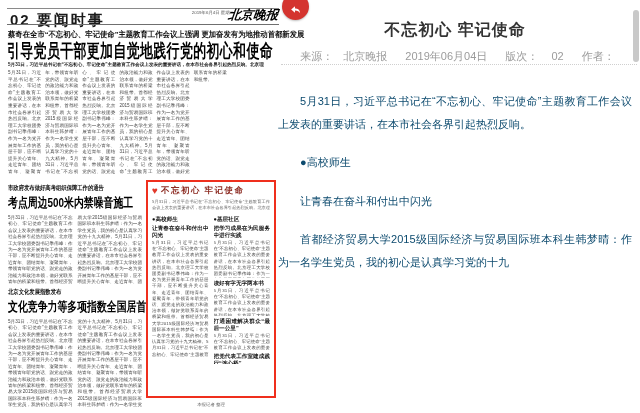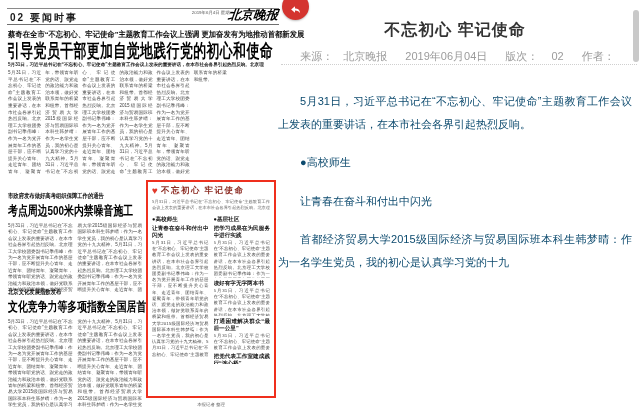--- a/index.html
+++ b/index.html
@@ -5,36 +5,36 @@
   html,body{margin:0;padding:0;}
   body{
     width:640px;height:413px;overflow:hidden;position:relative;
     background:#fff;font-family:"Liberation Sans",sans-serif;color:#333;
   }
   
   .paper{position:absolute;left:0;top:0;width:280px;height:413px;background:#fff;}
   .rule{position:absolute;left:7px;width:272px;border-top:1px solid #8a8a8a;}
   .rule.top{top:8px;}
   .rule.mid{top:24px;border-top-width:1.5px;border-color:#6f6f6f;}
-  .page-tag{position:absolute;left:10px;top:11px;font-size:10px;font-weight:bold;color:#1a1a1a;letter-spacing:2px;white-space:nowrap;}
+  .page-tag{position:absolute;left:10px;top:11px;font-size:15px;font-weight:bold;color:#1a1a1a;letter-spacing:2px;white-space:nowrap;}
   .hdr-meta{position:absolute;right:46px;top:10px;width:60px;height:13px;overflow:hidden;
     font-size:4.4px;line-height:6px;color:#555;text-align:right;white-space:normal;}
   .masthead{position:absolute;right:2px;top:7px;font-family:"Liberation Serif",serif;
     font-size:12.5px;font-weight:bold;font-style:italic;color:#000;transform:skewX(-6deg);white-space:nowrap;}
   .kicker1{position:absolute;left:8px;top:29px;font-size:8px;font-weight:bold;color:#111;
     white-space:nowrap;transform:scaleX(.92);transform-origin:0 0;}
   .headline1{position:absolute;left:7px;top:38px;font-size:18.5px;font-weight:900;color:#000;
     white-space:nowrap;transform:scaleX(.70);transform-origin:0 0;letter-spacing:0.5px;}
   .subrow{position:absolute;left:8px;top:62px;width:256px;height:6px;overflow:hidden;
     font-size:4.6px;font-weight:bold;color:#222;white-space:nowrap;}
   .cols7{position:absolute;left:8px;top:70px;width:256px;height:108px;
     column-count:7;column-gap:4px;column-fill:auto;
     font-size:4.6px;line-height:6.6px;color:#454545;text-align:justify;overflow:hidden;}
   .sec{position:absolute;left:8px;width:134px;}
-  .sec2{top:192px;}
+  .sec2{top:184px;}
   .sec3{top:288px;}
   .k2{font-size:6.5px;font-weight:bold;color:#111;white-space:nowrap;transform:scaleX(.82);transform-origin:0 0;}
   .h2{font-size:13px;font-weight:900;color:#000;white-space:nowrap;transform:scaleX(.76);transform-origin:0 0;margin-top:1px;}
   .cols2{margin-top:3px;width:134px;column-count:2;column-gap:5px;column-fill:auto;
     font-size:4.6px;line-height:6.4px;color:#454545;text-align:justify;overflow:hidden;}
   .sec2 .cols2{height:74px;}
   .sec3 .cols2{height:96px;}
   
   .redbox{position:absolute;left:146px;top:180px;width:130px;height:218px;box-sizing:border-box;
     border:2px solid #ef2f1d;padding:3px 4px;background:#fff;cursor:pointer;}

